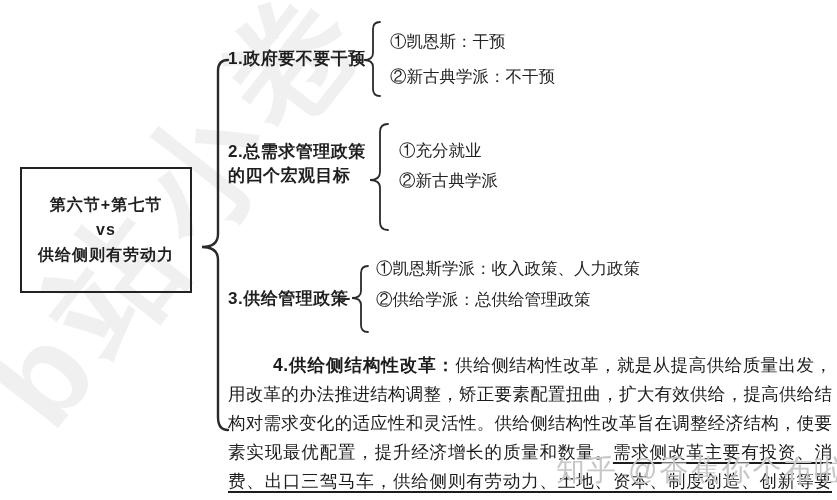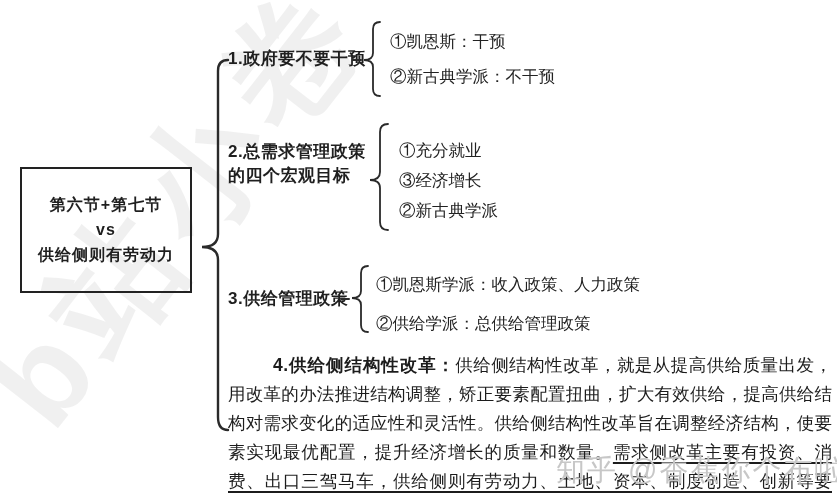--- a/index.html
+++ b/index.html
@@ -27,21 +27,21 @@
   svg.brace path{fill:none;stroke:#2a2a2a;stroke-linecap:round;}
   .dash{position:absolute;height:2px;background:#2a2a2a;border-radius:1px;}
   
   .sec-label{position:absolute;font-weight:bold;font-size:17px;letter-spacing:0.5px;white-space:nowrap;}
   .sec-label .l2{display:block;margin-top:1px;}
   
   .items{position:absolute;display:flex;flex-direction:column;font-family:"Liberation Serif",serif;
          font-size:16.5px;white-space:nowrap;color:#222;}
   .items.s1{left:390px;top:31px;gap:13px;}
   .items.s2{left:399px;top:140px;gap:8px;}
-  .items.s3{left:376px;top:274px;gap:17px;}
+  .items.s3{left:376px;top:258px;gap:9px;}
   
   .para{
     position:absolute;left:228px;top:351px;width:604px;
     font-family:"Liberation Serif",serif;font-size:17.5px;line-height:29px;
     text-align:justify;color:#1c1c1c;
   }
   .para .head{font-weight:bold;font-family:"Liberation Sans",sans-serif;letter-spacing:0.5px;margin-left:45px;}
   .para u{text-underline-offset:4px;text-decoration-thickness:1.5px;}
   
   .wm-zhihu{
@@ -79,21 +79,20 @@
 
   <div class="sec-label" style="left:228px;top:140px;">
     <span>2.总需求管理政策</span>
     <span class="l2">的四个宏观目标</span>
   </div>
   <svg class="brace" style="left:368px;top:122px;" width="24" height="110" viewBox="0 0 24 110">
     <path d="M20,2 Q12,2 12,10 L12,50 Q12,58 2,58 Q12,58 12,66 L12,100 Q12,108 20,108" stroke-width="1.8"></path>
   </svg>
   <div class="items s2">
     <span>①充分就业</span>
-    <span>③经济增长</span>
     <span>②新古典学派</span>
   </div>
 
   <div class="sec-label" style="left:228px;top:287px;">3.供给管理政策</div>
   <div class="dash" style="left:340px;top:298px;width:10px;"></div>
   <svg class="brace" style="left:350px;top:264px;" width="22" height="70" viewBox="0 0 22 70">
     <path d="M18,2 Q11,2 11,9 L11,27 Q11,34 2,34 Q11,34 11,41 L11,61 Q11,68 18,68" stroke-width="1.8"></path>
   </svg>
   <div class="items s3">
     <span>①凯恩斯学派：收入政策、人力政策</span>

